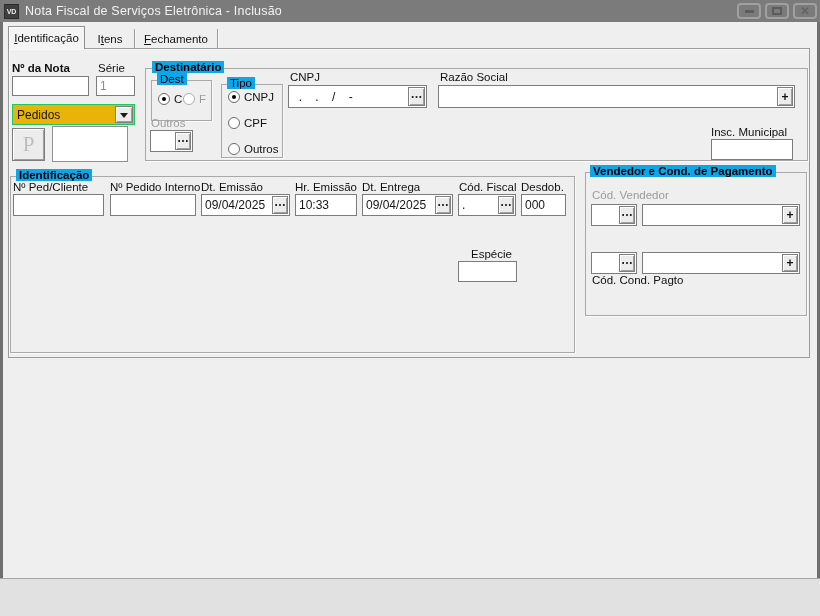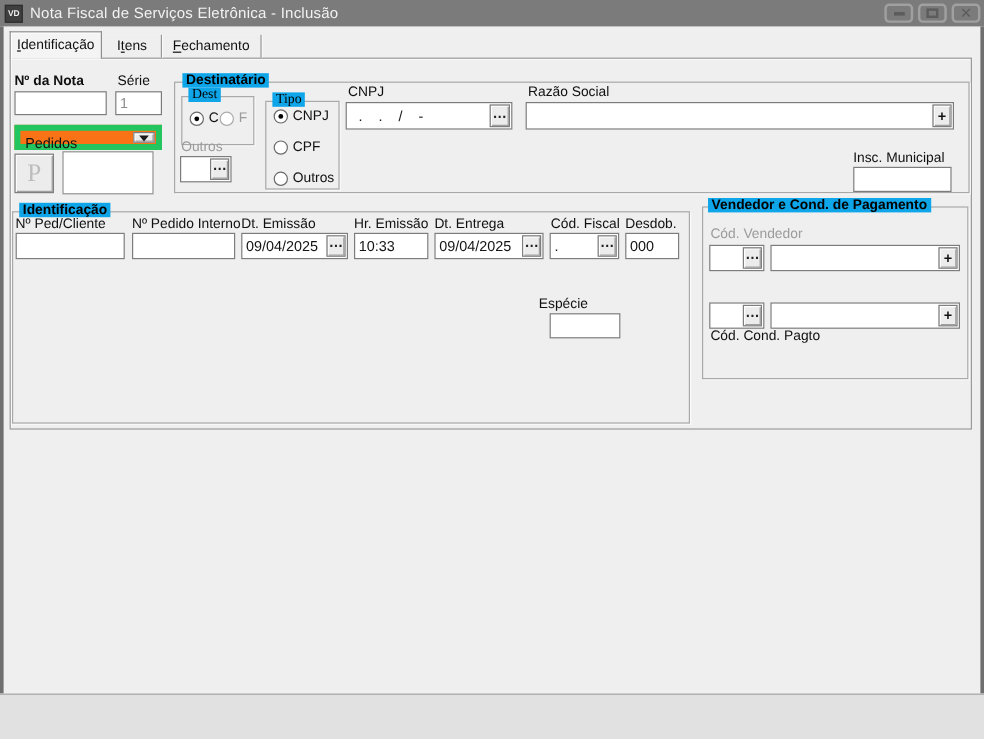--- a/index.html
+++ b/index.html
@@ -27,34 +27,34 @@
   .mn { text-decoration:underline; }
 
   .panel { position:absolute; left:8px; top:48px; width:802px; height:310px; background:#efefef; border:1px solid #9b9b9b; box-shadow:inset 1px 1px 0 #f8f8f8; z-index:1; }
 
   
   .lbl { position:absolute; font-size:11.5px; color:#101010; white-space:nowrap; z-index:4; }
   .lbl.b { font-weight:bold; }
   .lbl.dis { color:#9b9b9b; }
   .group { position:absolute; border:1px solid #a9a9a9; box-shadow:1px 1px 0 #fbfbfb; z-index:1; }
   .gcap { position:absolute; font-size:11.5px; font-weight:bold; background:#0ea5e9; padding:0 3px; z-index:4; white-space:nowrap; }
-  .gcap.n { font-weight:normal;font-family:Liberation Serif, serif; }
+  .gcap.n { font-weight:normal; }
 
   
   .fin2 { position:absolute; background:#fff; border:1px solid #7c7c7c; font-family:"Liberation Sans","DejaVu Sans",sans-serif; font-size:12px; color:#141414; padding:0 3px; z-index:3; outline:none; }
   .fin2.gray { color:#8c8c8c; }
   .fld { position:absolute; z-index:3; }
   .fin { position:absolute; left:0; top:0; width:100%; height:100%; background:#fff; border:1px solid #7c7c7c; font-family:"Liberation Sans","DejaVu Sans",sans-serif; font-size:12px; color:#141414; padding:0 20px 0 3px; outline:none; }
   .btn3d { background:#ececec; border:1px solid #7f7f7f; box-shadow:inset 1px 1px 0 #ffffff, inset -1px -1px 0 #9f9f9f; display:flex; align-items:center; justify-content:center; cursor:pointer; font-family:inherit; }
   .inbtn { position:absolute; right:2px; top:2px; bottom:2px; width:17px; }
   .ellg { font-size:12px; font-weight:bold; color:#222; line-height:1; position:relative; top:-3px; }
   .plusg { font-size:12px; font-weight:bold; color:#111; line-height:1; }
 
   
-  .combo { position:absolute; background:#f97316; border:5px solid #22c55e; z-index:3; cursor:pointer; }
+  .combo { position:absolute; background:#eab308; border:1px solid #22c55e; z-index:3; cursor:pointer; }
   .combo-text { position:absolute; left:4px; top:3px; font-size:12px; color:#141414; }
   .combo-btn { position:absolute; right:1px; top:1px; bottom:1px; width:18px; }
   .arrow { width:0; height:0; border:4px solid transparent; border-top:5px solid #1a1a1a; margin-top:5px; }
 
   
   .radio-item { position:absolute; display:flex; align-items:center; gap:4px; font-size:11.5px; color:#111; z-index:4; cursor:pointer; }
   .radio { width:12px; height:12px; border-radius:50%; background:#fff; border:1px solid #6a6a6a; display:inline-block; position:relative; flex:none; }
   .radio.checked::after { content:""; position:absolute; left:3px; top:3px; width:4px; height:4px; border-radius:50%; background:#000; }
   .radio.dis { border-color:#ababab; }
   .radio-item.dis { color:#9b9b9b; }
@@ -205,21 +205,21 @@
   <div class="fld" style="left:458px;top:194px;width:58px;height:22px;">
     <input class="fin" style="padding-right: 17px;" value=".">
     <button class="btn3d inbtn" style="width:16px;">
         <span class="ellg">…</span>
       </button>
   </div>
 
   <span class="lbl" style="left:521px;top:181px;">Desdob.</span>
   <input class="fin2" style="left: 521px; top: 194px; width: 45px; height: 22px;" value="000">
 
-  <span class="lbl" style="left:449px;top:248px;">Espécie</span>
+  <span class="lbl" style="left:471px;top:248px;">Espécie</span>
   <input class="fin2" style="left: 458px; top: 261px; width: 59px; height: 21px;" value="">
 
   <div class="group" style="left:585px;top:172px;width:222px;height:144px;"></div>
   <span class="gcap" style="left:590px;top:165px;">Vendedor e Cond. de Pagamento</span>
 
   <span class="lbl dis" style="left:592px;top:189px;">Cód. Vendedor</span>
   <div class="fld" style="left:591px;top:204px;width:46px;height:22px;">
     <input class="fin" style="padding-right: 17px;" value="">
     <button class="btn3d inbtn" style="width:16px;">
         <span class="ellg">…</span>

